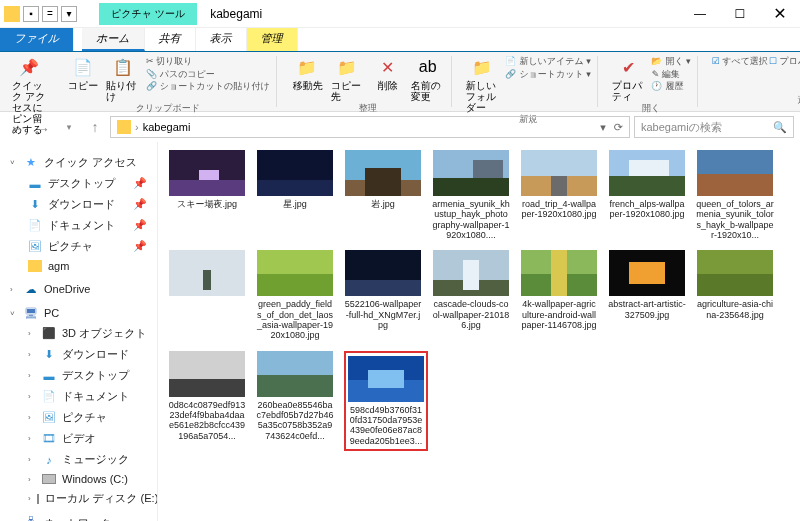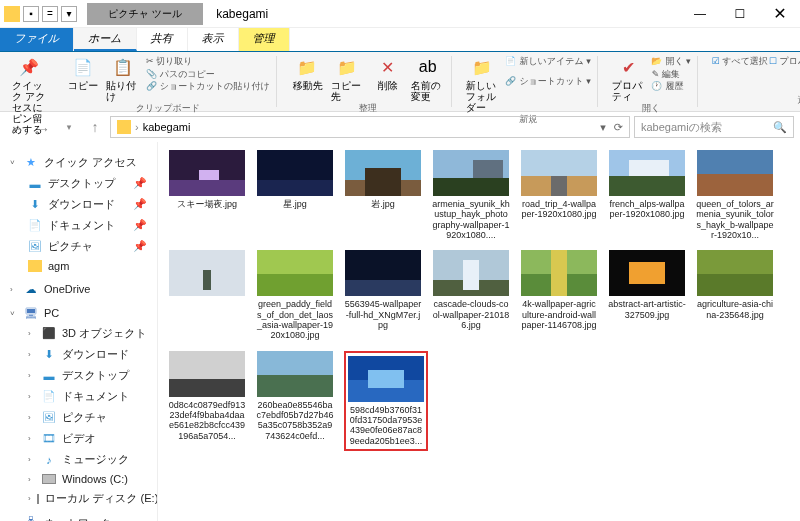--- a/index.html
+++ b/index.html
@@ -1,29 +1,29 @@
 <!DOCTYPE html>
 <html><head>
 <meta charset="utf-8">
 <style>
 * { margin: 0; padding: 0; box-sizing: border-box; font-family: "Segoe UI", "Yu Gothic UI", Meiryo, sans-serif; }
 body { width: 800px; height: 521px; background: #fff; font-size: 11px; overflow: hidden; position: relative; }
 .titlebar { height: 28px; display: flex; align-items: center; background: #fff; border-bottom: 1px solid #eee; }
 .tb-left { display: flex; align-items: center; gap: 3px; padding-left: 4px; }
 .tb-icon { width: 16px; height: 16px; background: #ffd050; display: inline-block; }
 .tb-small { width: 16px; height: 16px; border: 1px solid #aaa; display: inline-flex; align-items: center; justify-content: center; font-size: 10px; }
-.tb-tool { background: #a3a3a3; padding: 4px 21px; font-size: 10px; }
+.tb-tool { background: #5eead4; padding: 4px 12px; margin-left: 12px; font-size: 10px; }
 .tb-title { margin-left: 10px; font-size: 12px; }
 .tb-right { margin-left: auto; display: flex; }
 .tb-btn { width: 40px; height: 28px; display: flex; align-items: center; justify-content: center; font-size: 12px; }
 .tb-btn.close { font-size: 16px; }
 .tabbar { height: 24px; display: flex; border-bottom: 1px solid #0369a1; font-style: italic; }
 .tab { padding: 3px 14px; font-size: 11px; border-right: 1px solid #eee; }
 .tab.file { background: #1979ca; color: #fff; }
-.tab.active { background: #f5f5f5; border-bottom: 2px solid #1979ca; }
+.tab.active { background: #f5f5f5; border-bottom: 2px solid #1979ca; margin-left: 8px; }
 .tab.manage { background: #fff174; }
 .ribbon { height: 60px; background: #f5f5f5; border-bottom: 1px solid #ddd; display: flex; align-items: stretch; padding: 4px 6px; gap: 8px; font-size: 10px; }
 .rgroup { display: flex; flex-direction: column; justify-content: space-between; border-right: 1px solid #ddd; padding: 0 6px; }
 .rgroup-items { display: flex; gap: 6px; flex: 1; align-items: flex-start; }
 .rbtn { display: flex; flex-direction: column; align-items: center; gap: 2px; min-width: 34px; }
 .rbtn-icon { width: 22px; height: 22px; display: flex; align-items: center; justify-content: center; font-size: 16px; }
 .rbtn-label { font-size: 10px; text-align: left; line-height: 1.1; max-width: 44px; word-wrap: break-word; }
 .ritem-sm { font-size: 9px; color: #555; line-height: 1.3; white-space: nowrap; }
 .rgroup-label { font-size: 9px; color: #666; text-align: center; }
 .addressbar { height: 30px; display: flex; align-items: center; padding: 3px 6px; gap: 4px; }
@@ -125,21 +125,21 @@
         </div>
     </div>
     <div class="rgroup-label">整理</div>
   </div>
   <div class="rgroup">
     <div class="rgroup-items">
       <div class="rbtn">
           <div class="rbtn-icon" style="color:#e0a030">📁</div>
           <div class="rbtn-label">新しいフォルダー</div>
         </div>
-      <div style="display:flex;flex-direction:column;gap:8px">
+      <div style="display:flex;flex-direction:column;gap:1px">
         <div class="ritem-sm"><span>📄</span> <span>新しいアイテム ▾</span></div>
         <div class="ritem-sm"><span>🔗</span> <span>ショートカット ▾</span></div>
       </div>
     </div>
     <div class="rgroup-label">新規</div>
   </div>
   <div class="rgroup">
     <div class="rgroup-items">
       <div class="rbtn">
           <div class="rbtn-icon" style="color:#d04040">✔</div>
@@ -345,21 +345,21 @@
             <rect x="0" y="0" width="76" height="46" fill="#a0c850"></rect>
             <rect x="0" y="24" width="76" height="22" fill="#70a030"></rect>
           </svg>
           <div class="file-name">green_paddy_fields_of_don_det_laos_asia-wallpaper-1920x1080.jpg</div>
         </div>
         <div class="file-item">
           <svg class="thumb" viewBox="0 0 76 46">
             <rect x="0" y="0" width="76" height="46" fill="#0a1228"></rect>
             <rect x="0" y="30" width="76" height="16" fill="#2a3a60"></rect>
           </svg>
-          <div class="file-name">5563945-wallpaper-full-hd_XNgM7er.jpg</div>
+          <div class="file-name">5522106-wallpaper-full-hd_XNgM7er.jpg</div>
         </div>
         <div class="file-item">
           <svg class="thumb" viewBox="0 0 76 46">
             <rect x="0" y="0" width="76" height="30" fill="#b0c8d8"></rect>
             <rect x="0" y="30" width="76" height="16" fill="#506040"></rect>
             <rect x="30" y="10" width="16" height="30" fill="#e8f0f8"></rect>
           </svg>
           <div class="file-name">cascade-clouds-cool-wallpaper-210186.jpg</div>
         </div>
         <div class="file-item">

